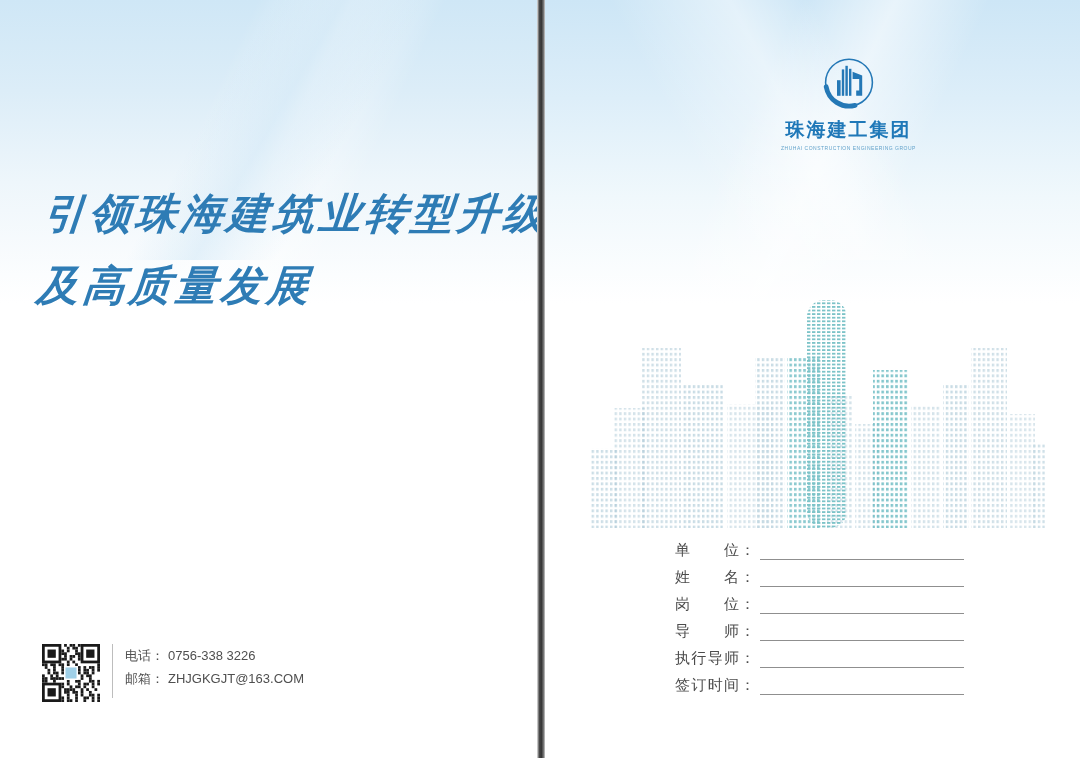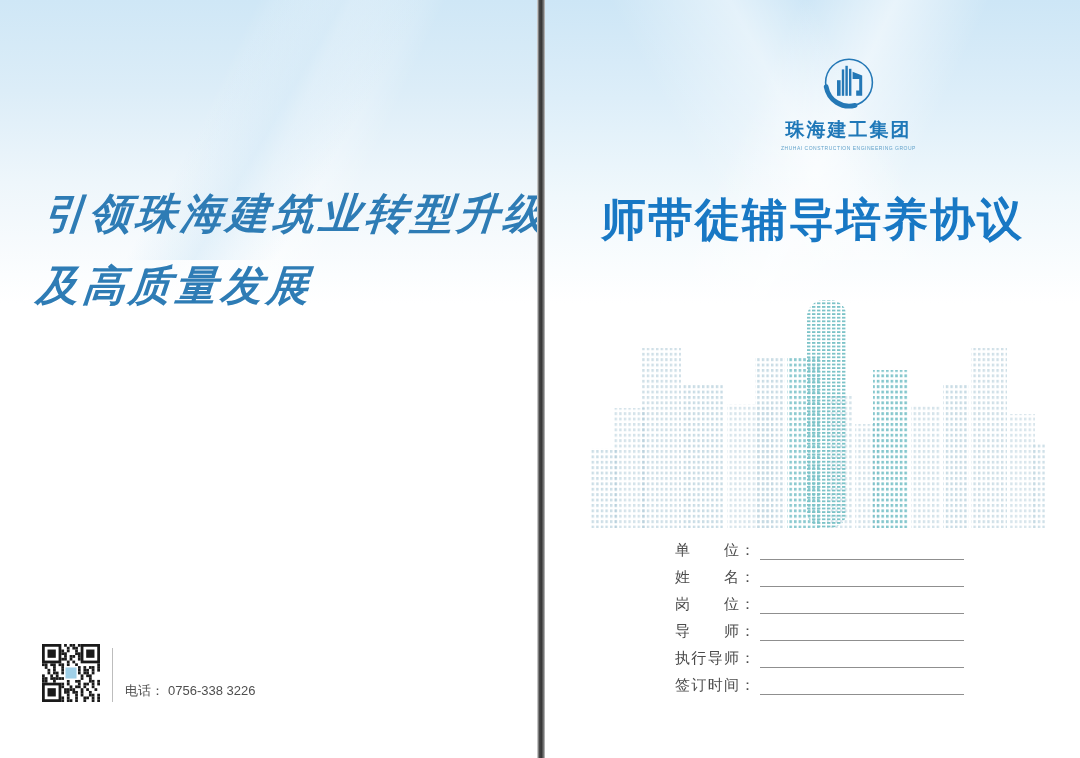--- a/index.html
+++ b/index.html
@@ -21,21 +21,21 @@
   .deco-b{top:0;left:0;width:100%;height:260px;
     background:linear-gradient(62deg,rgba(255,255,255,0) 30%,rgba(255,255,255,.45) 48%,rgba(255,255,255,0) 60%);}
   .deco-c{top:0;left:0;width:100%;height:260px;
     background:linear-gradient(120deg,rgba(184,219,242,0) 40%,rgba(184,219,242,.35) 50%,rgba(184,219,242,0) 62%);}
   
   .slogan{position:absolute;left:40px;top:186px;color:#2e7cb5;
     font-family:"DejaVu Serif","Liberation Serif",serif;font-style:italic;font-weight:bold;
     transform:skewX(-5deg);}
   .slogan-line1{font-size:42px;letter-spacing:4px;white-space:nowrap;}
   .slogan-line2{font-size:42px;letter-spacing:4px;margin-top:16px;white-space:nowrap;}
-  .contact{position:absolute;left:42px;top:644px;display:flex;align-items:flex-end;}
+  .contact{position:absolute;left:42px;top:644px;display:flex;align-items:flex-start;}
   .qr{width:58px;height:58px;display:block;}
   .contact-divider{width:1px;height:54px;background:#bdbdbd;margin:0 12px 0 12px;}
   .contact-rows{font-size:13px;color:#4f4f4f;line-height:23px;}
   .contact-row{white-space:nowrap;}
   .c-label{color:#4f4f4f;margin-right:4px;}
   
   .logo{position:absolute;left:0;top:55px;width:607px;text-align:center;}
   .logo-mark{width:60px;height:60px;display:block;margin:0 auto;}
   .logo-cn{font-size:19px;font-weight:bold;color:#1f78b8;letter-spacing:2px;margin-top:2px;}
   .logo-en{font-size:5px;color:#64a3cb;letter-spacing:.5px;margin-top:2px;}
@@ -201,20 +201,21 @@
           <rect x="16" y="2" width="3" height="3" fill="#1a1a1a"></rect>
           <rect x="0" y="14" width="7" height="7" fill="#1a1a1a"></rect>
           <rect x="1" y="15" width="5" height="5" fill="#ffffff"></rect>
           <rect x="2" y="16" width="3" height="3" fill="#1a1a1a"></rect>
           <rect x="8" y="8" width="5" height="5" fill="#ffffff"></rect>
           <rect x="8.5" y="8.5" width="4" height="4" fill="#9fd0e8"></rect>
         </svg>
       <div class="contact-divider"></div>
       <div class="contact-rows" id="contact-rows">
           <div class="contact-row"><span class="c-label">电话：</span><span>0756-338 3226</span></div>
+          <div class="contact-row"><span class="c-label">邮箱：</span><span>ZHJGKGJT@163.COM</span></div>
         </div>
     </div>
   </div>
 
   <div class="spine"></div>
 
   <div class="page page-right">
     <div class="deco deco-a"></div>
     <div class="deco deco-b"></div>
 
@@ -225,21 +226,20 @@
         <rect x="30" y="42" width="6" height="26" fill="#2478b6"></rect>
         <rect x="38" y="24" width="4" height="44" fill="#2478b6"></rect>
         <rect x="44" y="18" width="4" height="50" fill="#2478b6"></rect>
         <rect x="50" y="23" width="4" height="45" fill="#2478b6"></rect>
         <path d="M56,28 l16,6 v34 h-10 v-9 h5 v-19 h-11 z" fill="#2478b6"></path>
       </svg>
       <div class="logo-cn">珠海建工集团</div>
       <div class="logo-en">ZHUHAI CONSTRUCTION ENGINEERING GROUP</div>
     </div>
 
-    <h1 class="title">师带徒辅导培养协议</h1>
 
     <svg class="skyline" viewBox="0 0 460 240">
       <defs>
         <pattern id="wl" width="4.6" height="5.4" patternUnits="userSpaceOnUse">
           <rect width="2.4" height="2.9" fill="#c3d8e2"></rect>
         </pattern>
         <pattern id="wg" width="4.6" height="5.4" patternUnits="userSpaceOnUse">
           <rect width="2.4" height="2.9" fill="#a9c6d4"></rect>
         </pattern>
         <pattern id="wt" width="4.6" height="5.4" patternUnits="userSpaceOnUse">

